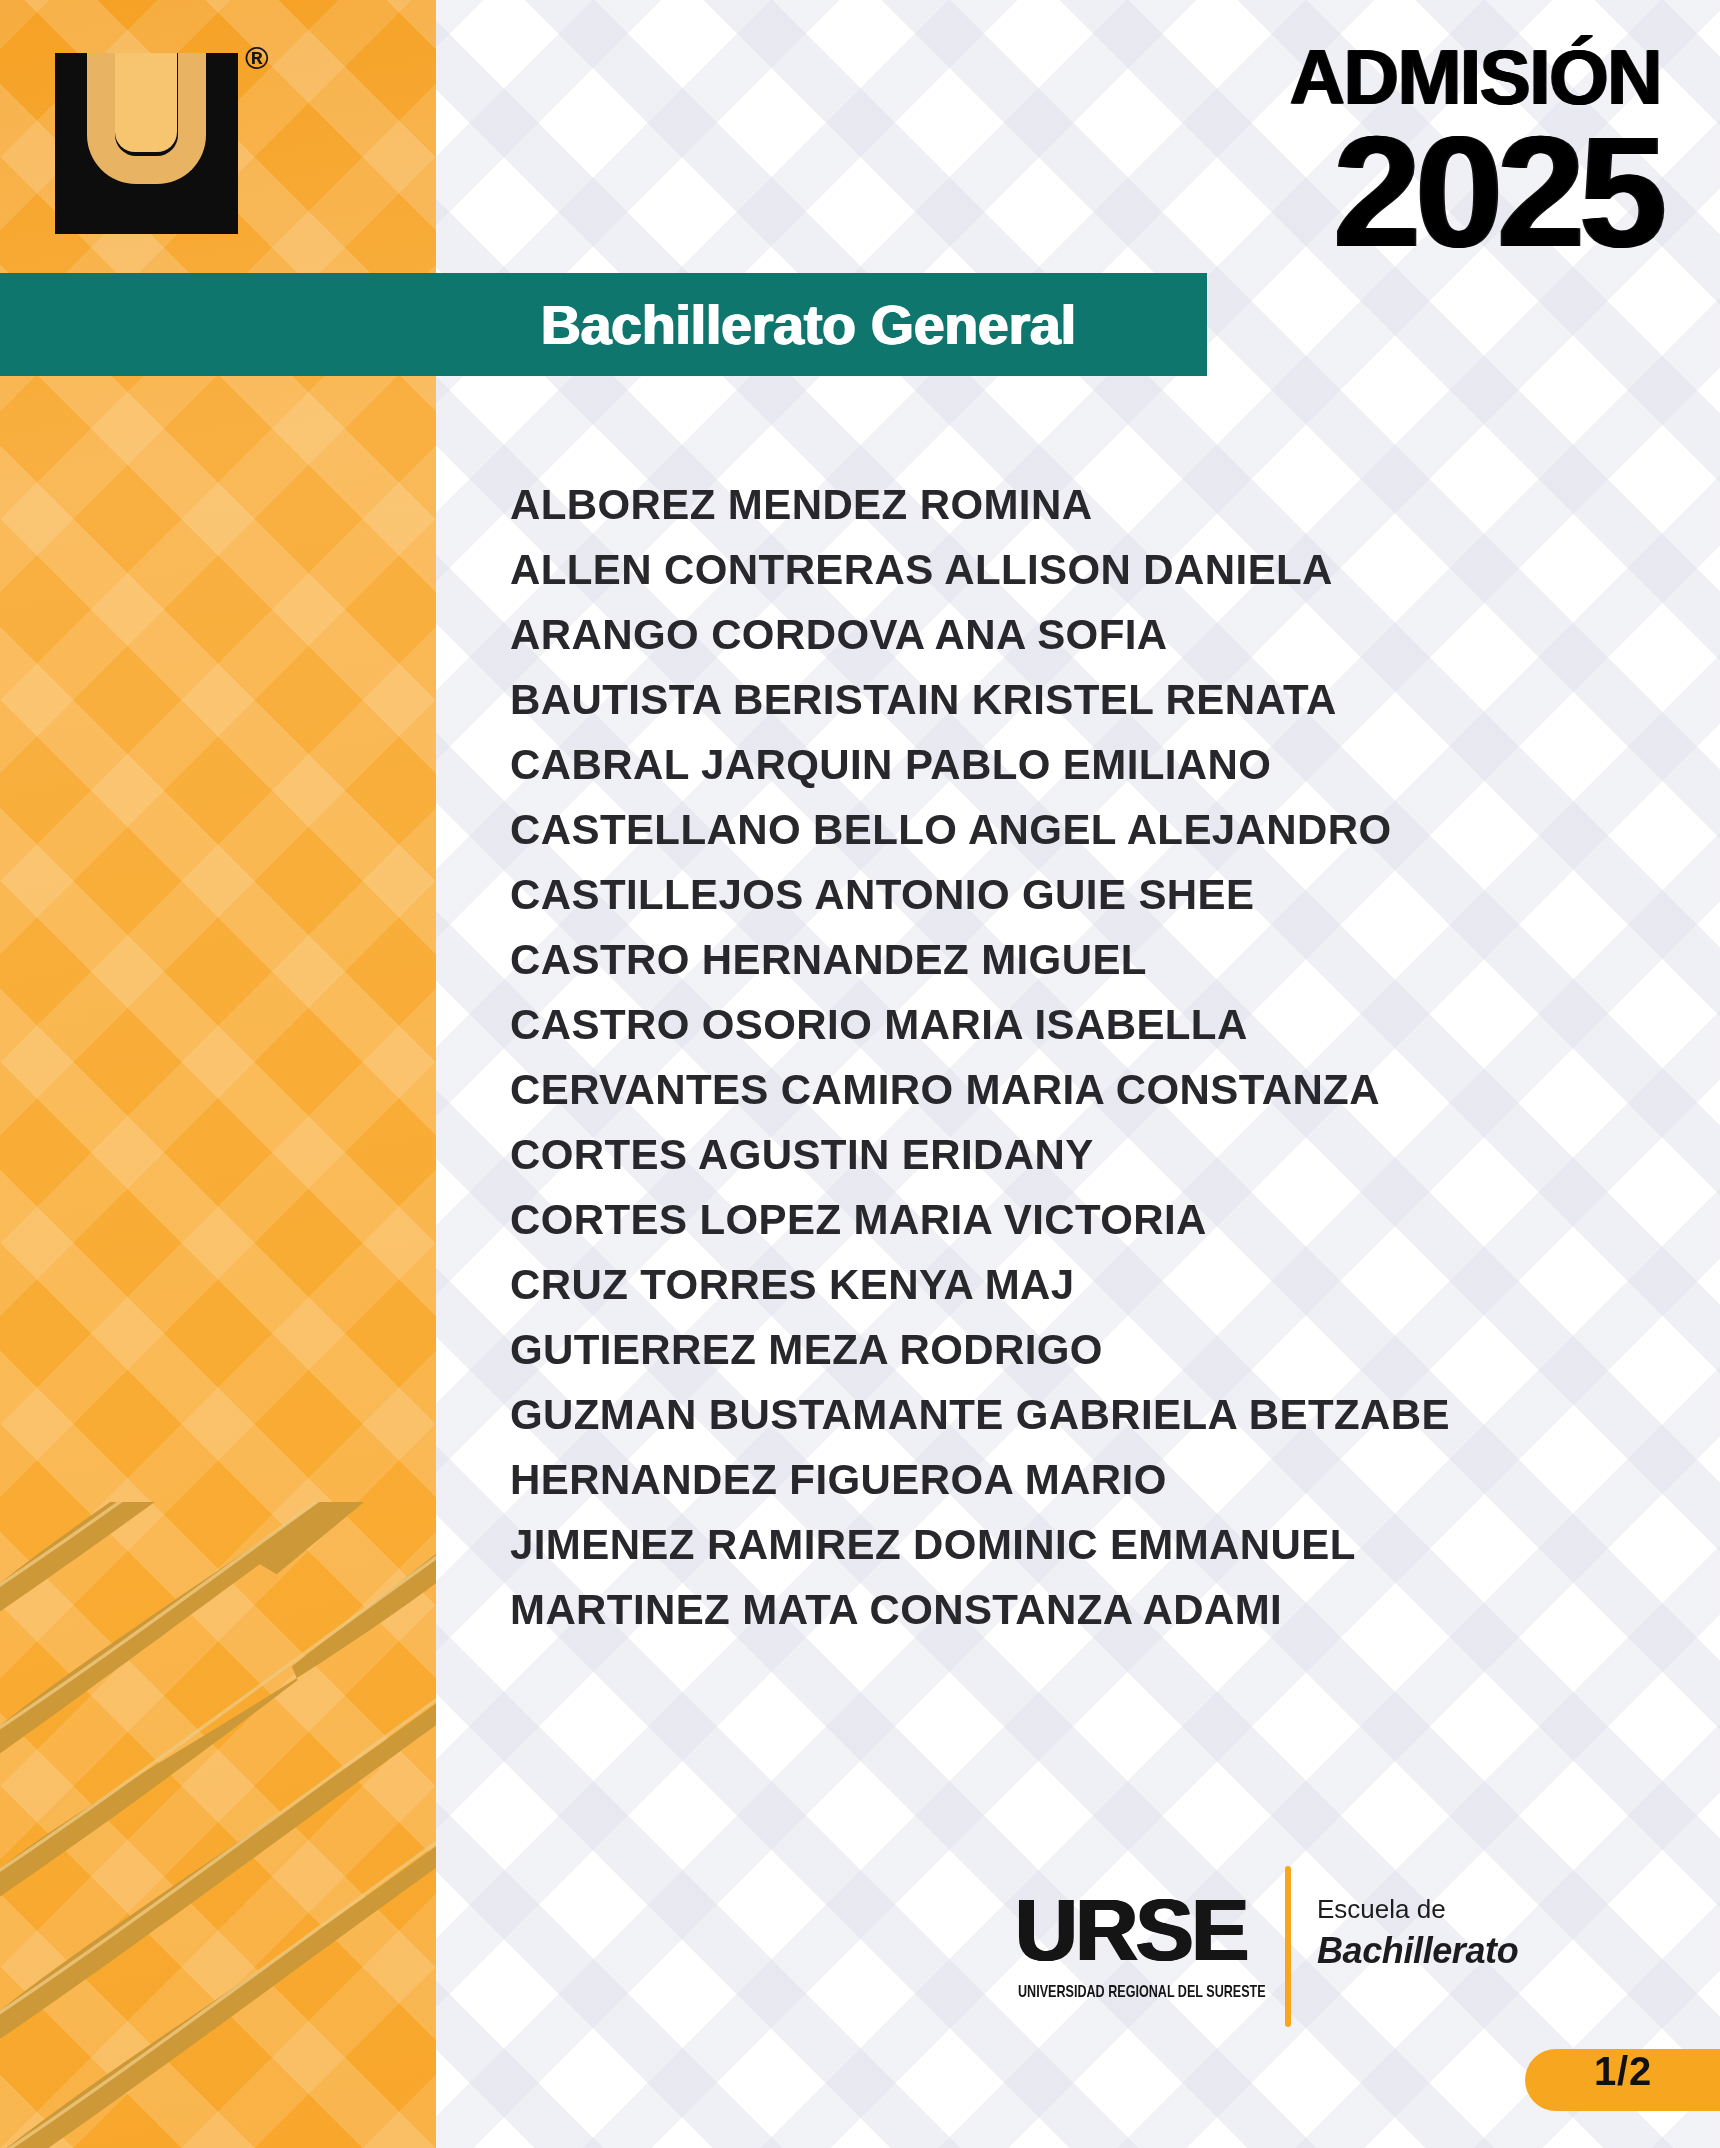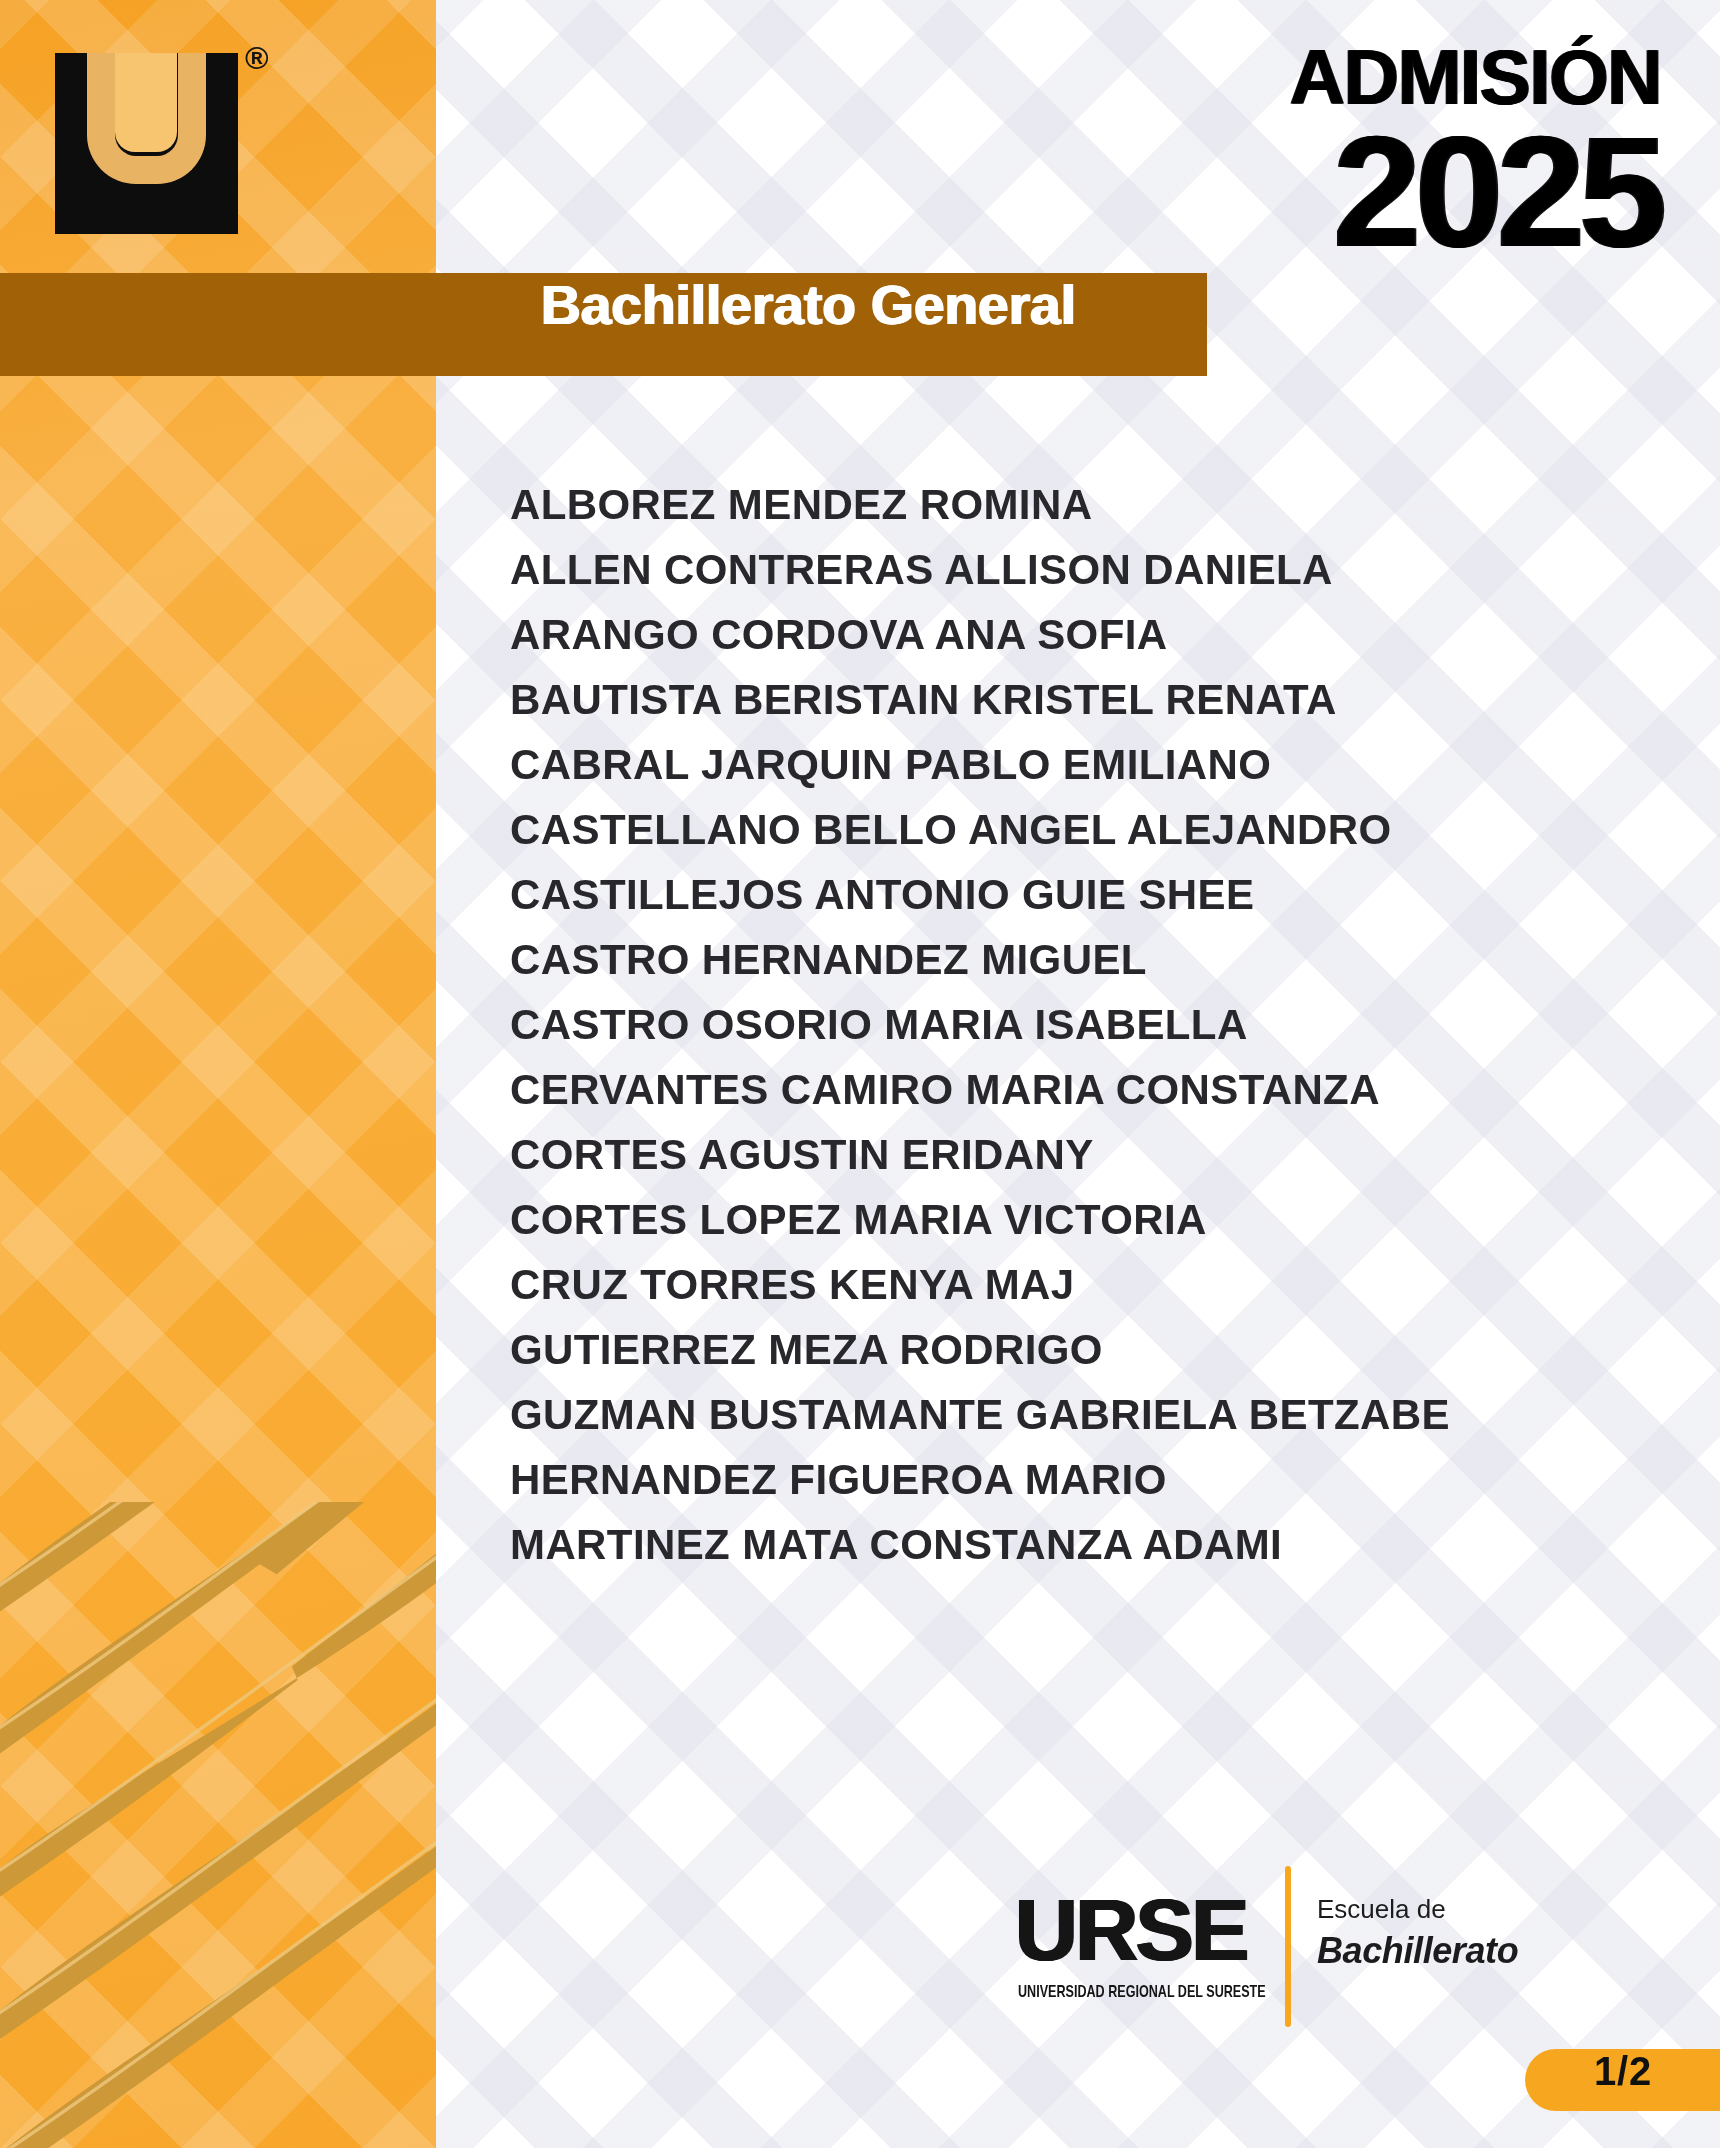--- a/index.html
+++ b/index.html
@@ -102,23 +102,23 @@
     line-height: 141px;
     text-shadow: 1.7px 0 0 #141416, -1.7px 0 0 #141416;
     text-align: right;
   }
 
   
   .program-banner {
     position: absolute;
     left: 0; top: 273px;
     width: 1207px; height: 103px;
-    background: #a16207;
+    background: #0f766e;
     display: flex;
-    align-items: flex-start;
+    align-items: center;
     z-index: 4;
   }
   .program-title {
     padding-left: 541px;
     color: #ffffff;
     font-size: 55px;
     font-weight: bold;
     letter-spacing: 0;
     text-shadow: 1px 0 0 #ffffff, -1px 0 0 #ffffff;
     white-space: nowrap;
@@ -246,20 +246,21 @@
       <div class="name-row">CASTILLEJOS ANTONIO GUIE SHEE</div>
       <div class="name-row">CASTRO HERNANDEZ MIGUEL</div>
       <div class="name-row">CASTRO OSORIO MARIA ISABELLA</div>
       <div class="name-row">CERVANTES CAMIRO MARIA CONSTANZA</div>
       <div class="name-row">CORTES AGUSTIN ERIDANY</div>
       <div class="name-row">CORTES LOPEZ MARIA VICTORIA</div>
       <div class="name-row">CRUZ TORRES KENYA MAJ</div>
       <div class="name-row">GUTIERREZ MEZA RODRIGO</div>
       <div class="name-row">GUZMAN BUSTAMANTE GABRIELA BETZABE</div>
       <div class="name-row">HERNANDEZ FIGUEROA MARIO</div>
+      <div class="name-row">JIMENEZ RAMIREZ DOMINIC EMMANUEL</div>
       <div class="name-row">MARTINEZ MATA CONSTANZA ADAMI</div>
     </div>
 
   <div class="footer-lockup">
     <div class="urse-acronym">URSE</div>
     <div class="urse-fullname">UNIVERSIDAD REGIONAL DEL SURESTE</div>
     <div class="footer-divider"></div>
     <div class="school-block">
       <div class="school-line1">Escuela de</div>
       <div class="school-line2">Bachillerato</div>

